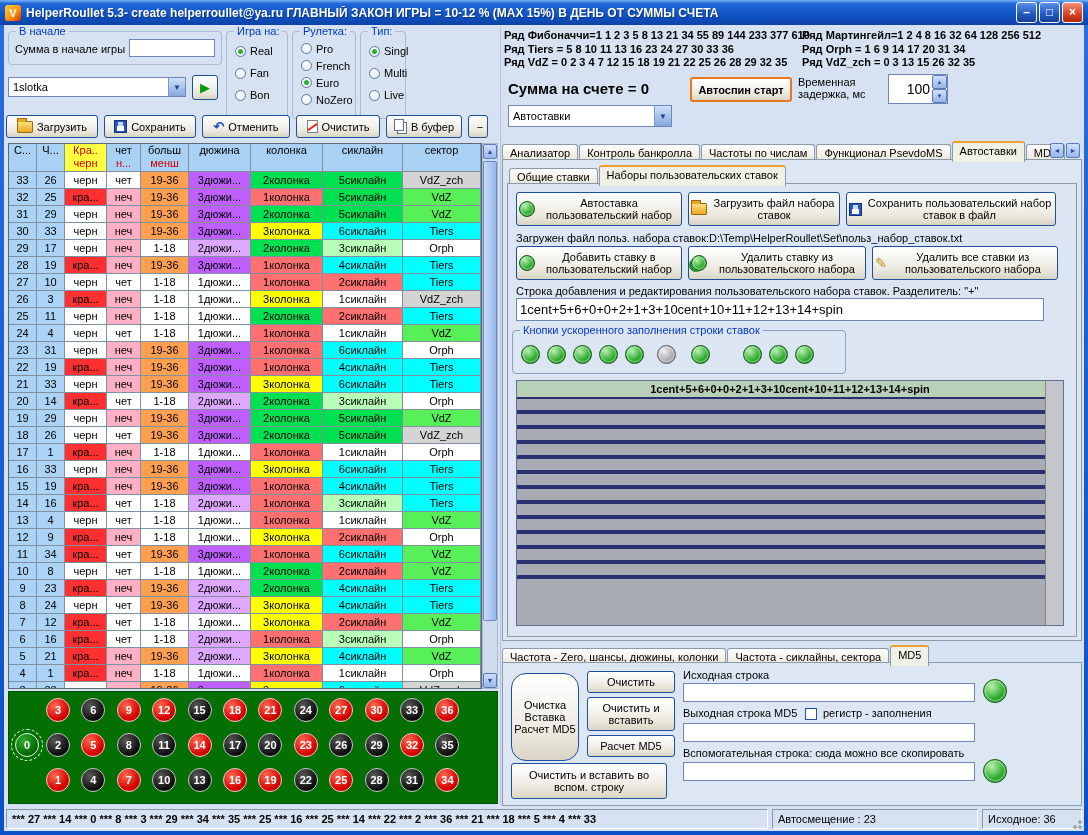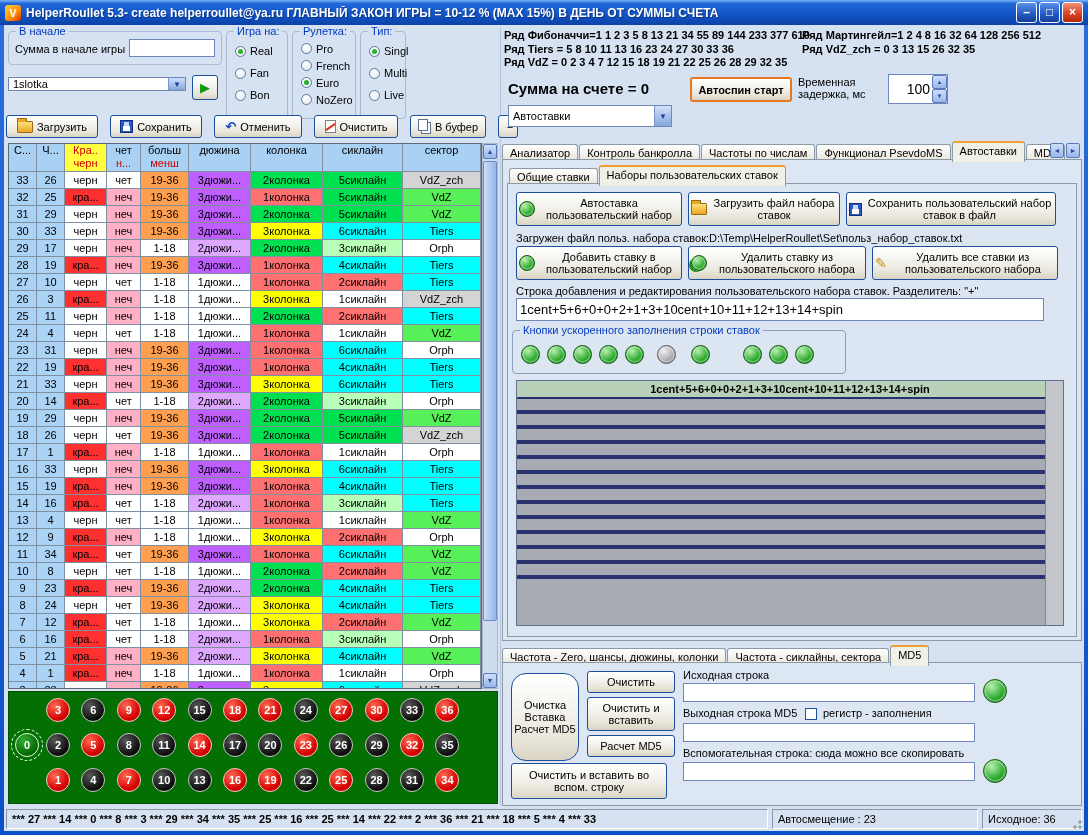--- a/index.html
+++ b/index.html
@@ -232,27 +232,27 @@
             <span class="radio"></span>
             <span>Multi</span>
           </div>
           <div class="radio-row">
             <span class="radio"></span>
             <span>Live</span>
           </div>
         </div>
     </div>
 
-    <div class="combo" style="left:4px; top:52px; width:178px; height:14px;">
+    <div class="combo" style="left:4px; top:52px; width:178px; height:20px;">
       <span class="combo-text">1slotka</span>
       <span class="combo-arrow">▼</span>
     </div>
     <button class="xp-btn" style="position:absolute; left:188px; top:50px; width:26px; height:25px; color:#0a9a0a; font-size:13px;">▶</button>
 
-    <div id="toolbar" style="position:absolute; left:2px; top:90px; display:flex; gap:12px; align-items:flex-start;">
+    <div id="toolbar" style="position:absolute; left:2px; top:90px; display:flex; gap:6px; align-items:flex-start;">
         <button class="xp-btn" style="width: 92px; height: 23px;">
           <span class="icn open-folder-icon"></span>
           <span>Загрузить</span>
         </button>
         <button class="xp-btn" style="width: 92px; height: 23px;">
           <span class="icn save-icon"></span>
           <span>Сохранить</span>
         </button>
         <button class="xp-btn" style="width: 88px; height: 23px;">
           <span class="icn undo-icon">↶</span>
@@ -702,20 +702,21 @@
         </div>
       </div>
 
     <div class="series" style="left:500px; top:4px; width:296px;">
       <div>Ряд Фибоначчи=1 1 2 3 5 8 13 21 34 55 89 144 233 377 610</div>
       <div>Ряд Tiers = 5 8 10 11 13 16 23 24 27 30 33 36</div>
       <div>Ряд VdZ = 0 2 3 4 7 12 15 18 19 21 22 25 26 28 29 32 35</div>
     </div>
     <div class="series" style="left:798px; top:4px; width:280px;">
       <div>Ряд Мартингейл=1 2 4 8 16 32 64 128 256 512</div>
+      <div>Ряд Orph = 1 6 9 14 17 20 31 34</div>
       <div>Ряд VdZ_zch = 0 3 13 15 26 32 35</div>
     </div>
 
     <div id="sum-account">Сумма на счете = 0</div>
     <button class="xp-btn" id="autospin-btn">Автоспин старт</button>
     <div id="delay-label">Временная задержка, мс</div>
     <div class="spinbox">
       <input class="spinval" value="100" style="">
       <div class="spinbtns">
         <span>▲</span>

